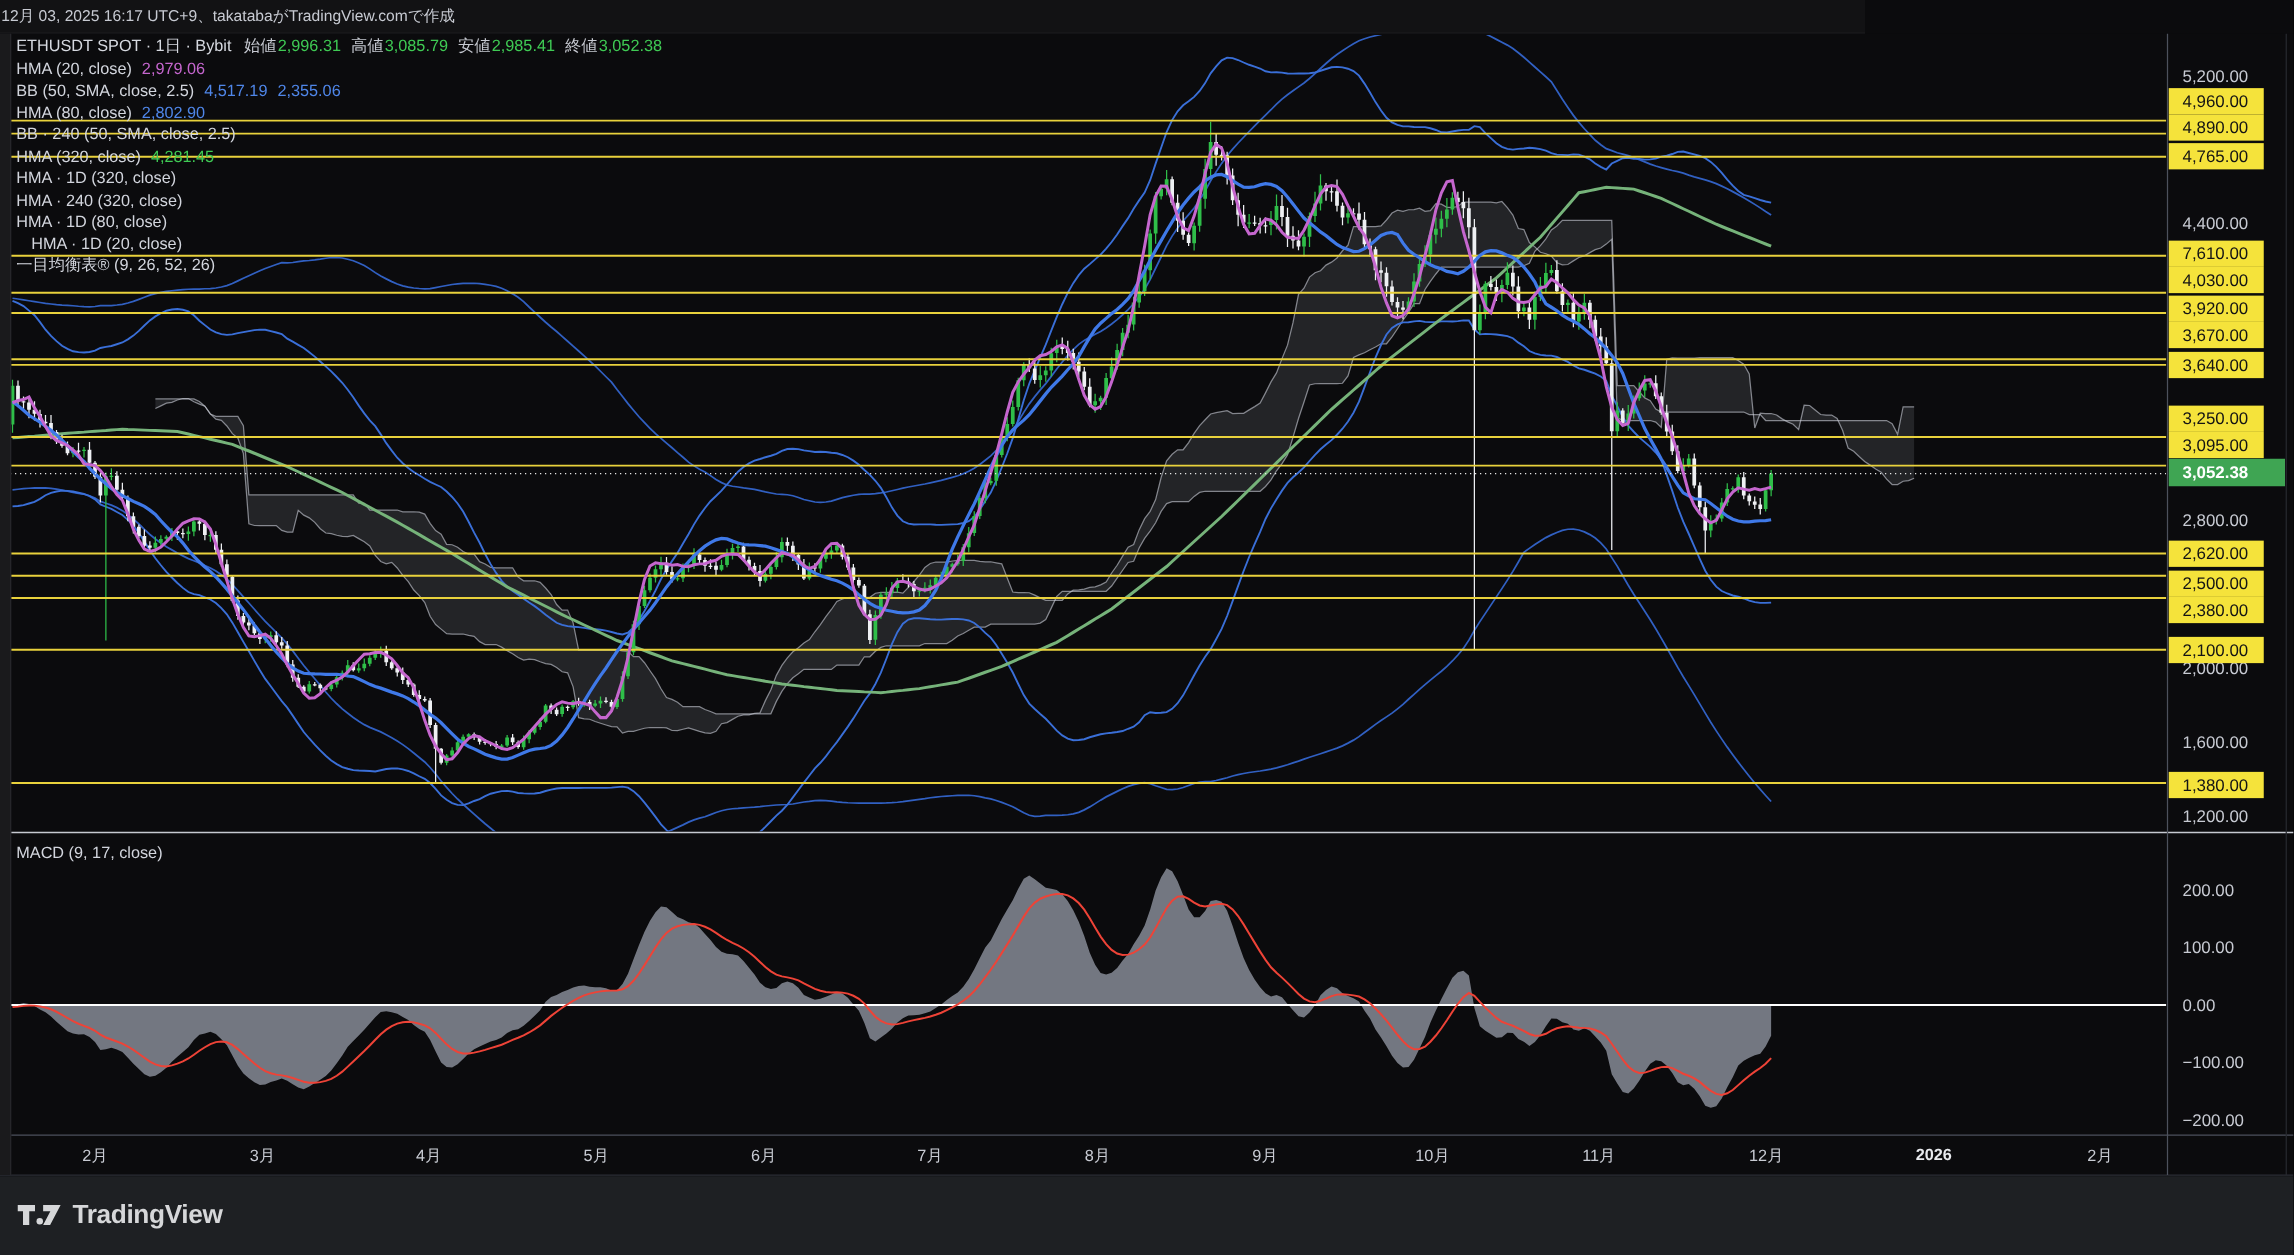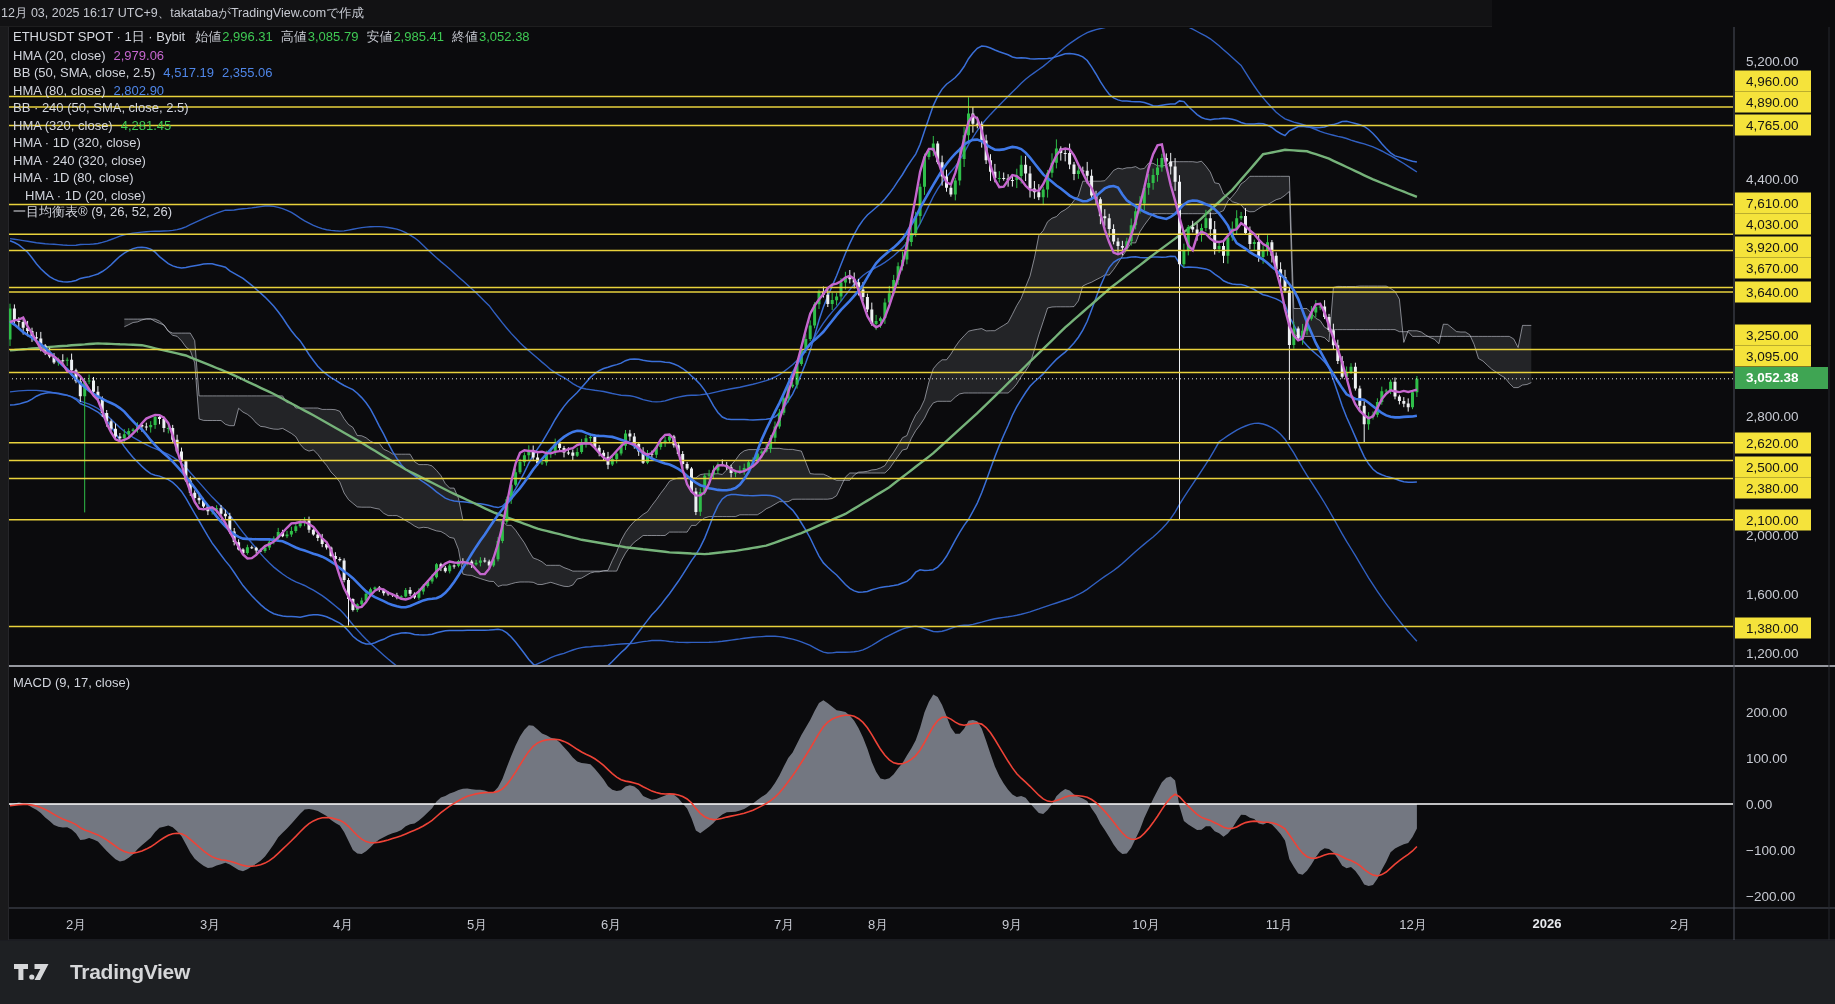--- a/index.html
+++ b/index.html
@@ -22,21 +22,21 @@
           font-size:13.5px;line-height:21px;padding-left:11px;box-sizing:border-box;}
   .lastlabel{position:absolute;left:1735px;width:93px;height:22px;transform:translateY(-50%);background:#3fa553;color:#fff;
           font-size:13.5px;font-weight:bold;line-height:22px;padding-left:11px;box-sizing:border-box;}
   .tlabel{position:absolute;top:916px;transform:translateX(-50%);color:#c8cbd3;font-size:13px;white-space:nowrap;}
   .tlabel.bold{font-weight:bold;color:#e8eaee;}
   #timeaxis-hit{position:absolute;left:0;top:908px;width:1733px;height:32px;cursor:ew-resize;}
   #priceaxis-hit{position:absolute;left:1734px;top:27px;width:101px;height:881px;cursor:ns-resize;}
   #footer{position:absolute;left:0;top:941px;width:1835px;height:63px;background:#1e2023;}
   #logo{position:absolute;left:14px;top:19px;display:flex;align-items:center;cursor:pointer;}
   #logo svg{display:block;}
-  #logo .logotext{color:#d6d7d9;font-size:21px;font-weight:bold;margin-left:21px;letter-spacing:-0.3px;}
+  #logo .logotext{color:#d6d7d9;font-size:21px;font-weight:bold;margin-left:9px;letter-spacing:-0.3px;}
 </style>
 </head>
 <body>
 
 <div id="app">
   <div id="topbar">
     <span>12月 03, 2025 16:17 UTC+9、takatabaがTradingView.comで作成</span>
   </div>
 
   <div id="watermark">
@@ -143,21 +143,21 @@
       <div class="ylabel" style="top: 520px;">2,100.00</div>
       <div class="ylabel" style="top: 628px;">1,380.00</div>
       <div class="lastlabel" style="top: 378px;">3,052.38</div>
     </div>
   <div id="time-axis">
       <div class="tlabel" style="left: 76px;">2月</div>
       <div class="tlabel" style="left: 210px;">3月</div>
       <div class="tlabel" style="left: 343px;">4月</div>
       <div class="tlabel" style="left: 477px;">5月</div>
       <div class="tlabel" style="left: 611px;">6月</div>
-      <div class="tlabel" style="left: 784px;">7月</div>
+      <div class="tlabel" style="left: 744px;">7月</div>
       <div class="tlabel" style="left: 878px;">8月</div>
       <div class="tlabel" style="left: 1012px;">9月</div>
       <div class="tlabel" style="left: 1146px;">10月</div>
       <div class="tlabel" style="left: 1279px;">11月</div>
       <div class="tlabel" style="left: 1413px;">12月</div>
       <div class="tlabel bold" style="left: 1547px;">2026</div>
       <div class="tlabel" style="left: 1680px;">2月</div>
     </div>
   <div id="priceaxis-hit"></div>
   <div id="timeaxis-hit"></div>

